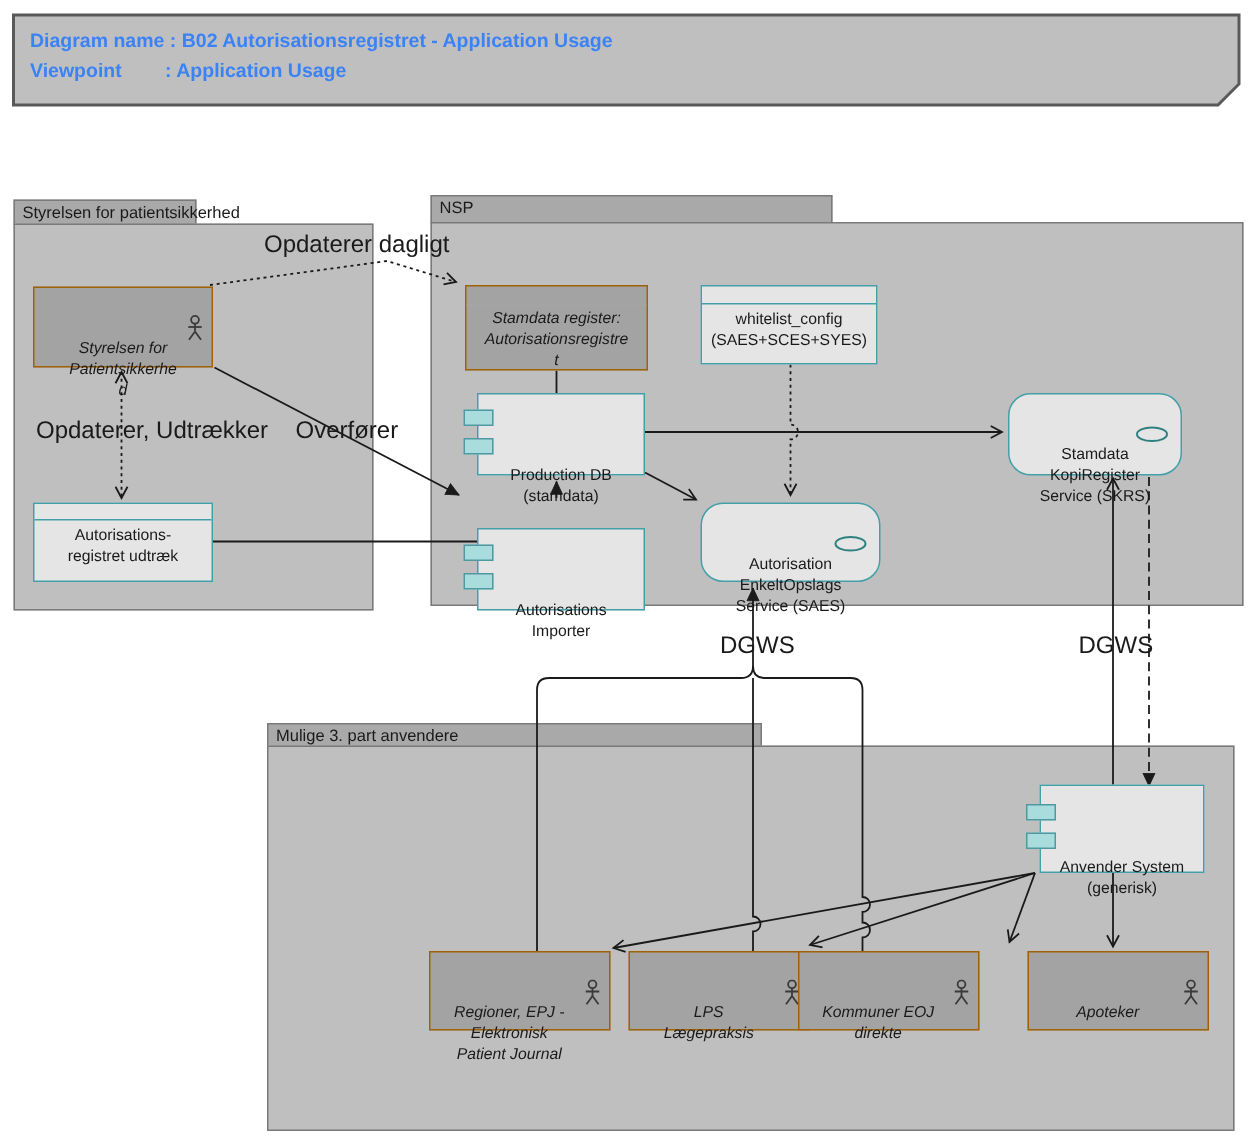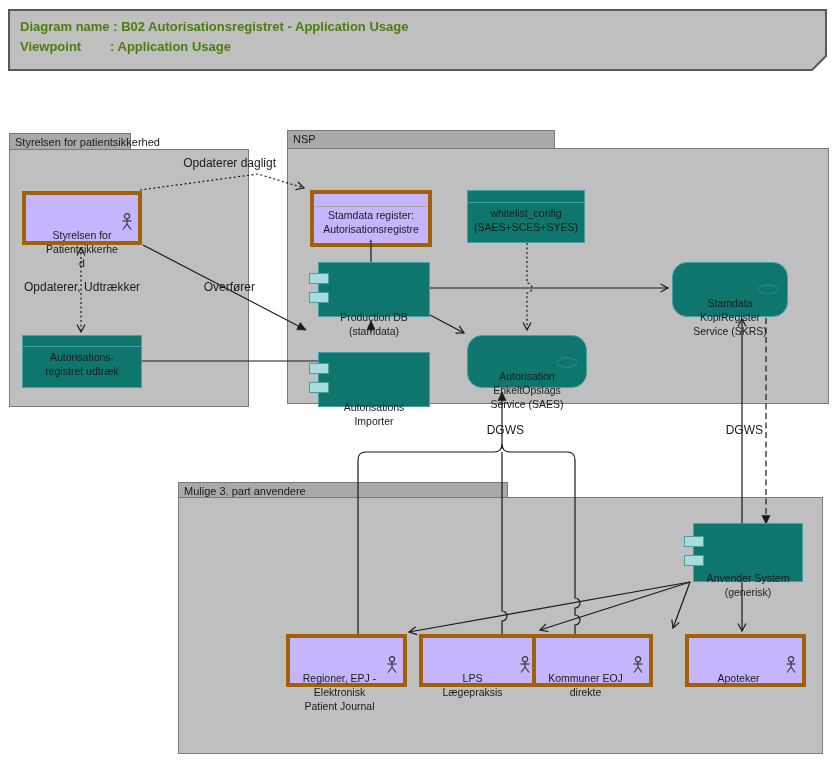--- a/index.html
+++ b/index.html
@@ -8,36 +8,36 @@
   
   .grp{position:absolute;z-index:0;}
   .grp-tab{position:absolute;background:#a9a9a9;border:1px solid #7a7a7a;box-sizing:border-box;
            font-size:11px;line-height:14px;padding:1px 0 0 5px;white-space:nowrap;overflow:visible;}
   .grp-body{position:absolute;background:#bfbfbf;border:1px solid #7a7a7a;box-sizing:border-box;}
   
   #edges{position:absolute;left:0;top:0;z-index:1;}
   
   .node{position:absolute;z-index:2;box-sizing:border-box;font-size:10.5px;line-height:14px;
         text-align:center;white-space:pre-line;}
-  .yellow{background:#c4b5fd;border:4px solid #a16207;}
-  .cyan{background:#0f766e;border:1px solid #44a0a8;}
+  .yellow{background:#a3a3a3;border:1px solid #a16207;font-style:italic;}
+  .cyan{background:#e5e5e5;border:1px solid #44a0a8;}
   .svc{border-radius:15px;}
   .pad{padding-top:5px;}
   .actorpad{padding-right:14px;padding-top:5px;}
   .band{position:absolute;left:0;top:0;width:100%;border-bottom:1px solid #a6a6a6;box-sizing:border-box;}
   .cyan .band{border-bottom:1px solid #44a0a8;}
   .bandlabel{position:absolute;left:0;width:100%;}
   .comp-tab{position:absolute;left:-10px;width:20px;height:11px;background:#a9dcdc;border:1px solid #4f9aa0;box-sizing:border-box;z-index:3;}
   .actor-ic{position:absolute;top:4px;right:5px;z-index:3;}
   .oval-ic{position:absolute;top:7px;right:8px;z-index:3;}
   
-  .elabel{position:absolute;z-index:3;font-size:12px;line-height:13px;text-align:right;white-space:nowrap;}
+  .elabel{position:absolute;z-index:3;font-size:16px;line-height:13px;text-align:right;white-space:nowrap;}
   
   #title-text{position:absolute;left:20px;top:17px;z-index:3;font-size:13px;font-weight:bold;
-              line-height:20px;white-space:pre;color:#4d7c0f;}
+              line-height:20px;white-space:pre;color:#3b82f6;}
 </style>
 </head>
 <body>
 
 <div id="canvas">
 
   <div class="grp">
     <div class="grp-tab" style="left:9px;top:133px;width:122px;height:17px;">Styrelsen for patientsikkerhed</div>
     <div class="grp-body" style="left:9px;top:149px;width:240px;height:258px;"></div>
   </div>

